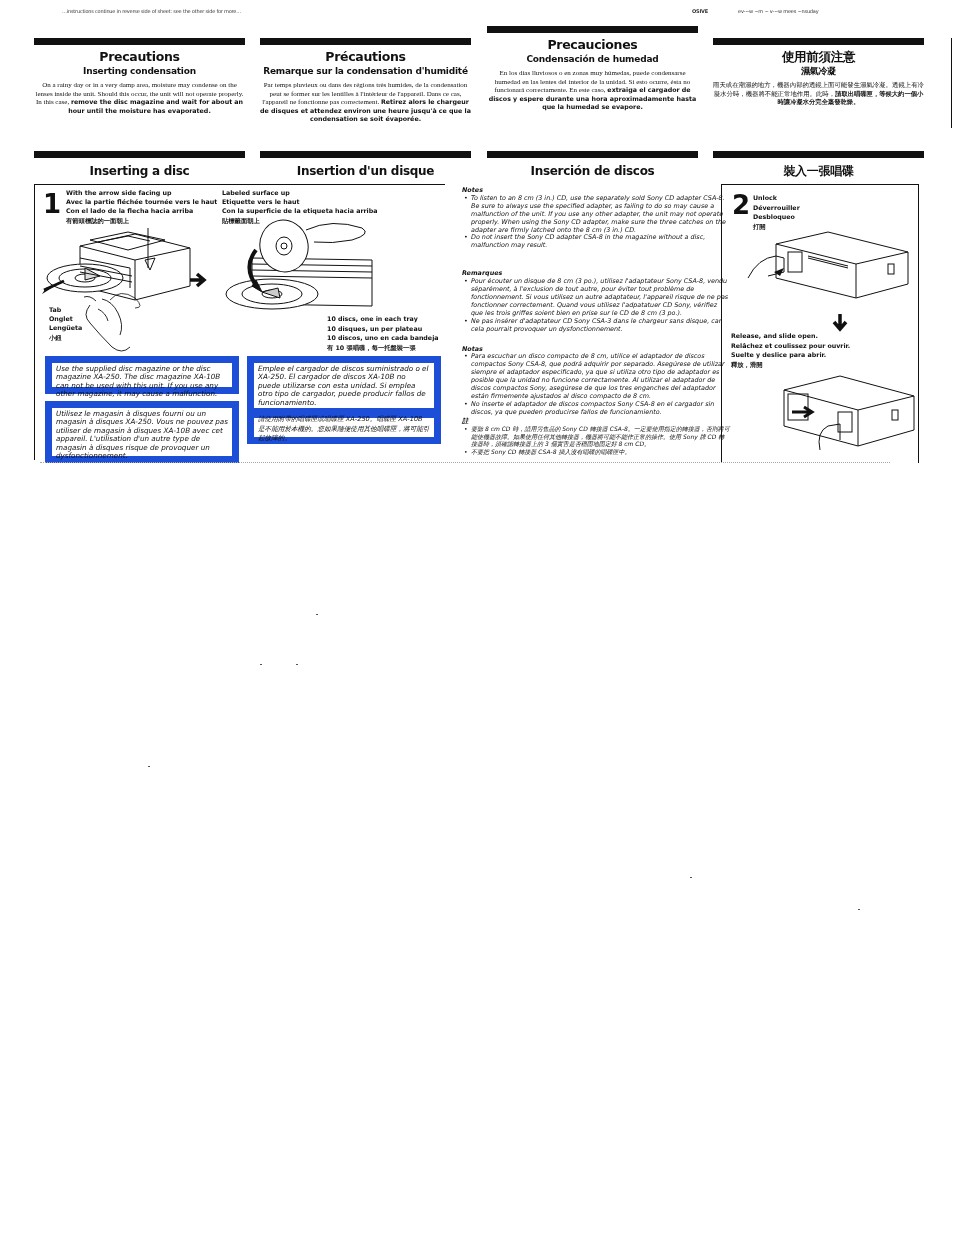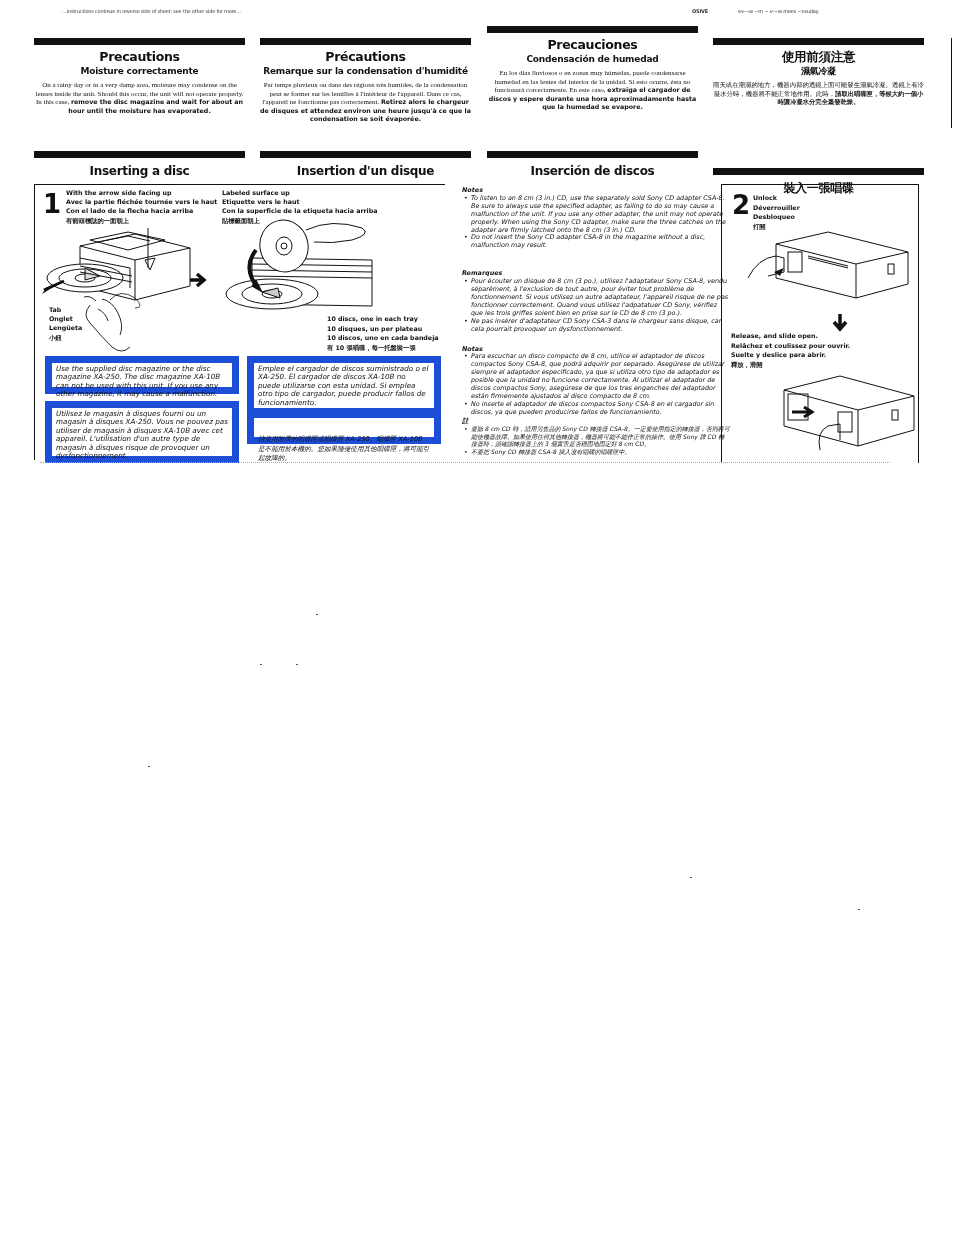--- a/index.html
+++ b/index.html
@@ -30,21 +30,21 @@
 </head>
 <body>
 
 <div class="abs topline" style="left:62px;">…instructions continue in reverse side of sheet: see the other side for more…</div>
 <div class="abs topline" style="left:692px;font-weight:bold;">OSIVE</div>
 <div class="abs topline" style="left:738px;">ev-~w ~m ~ v-~w mees ~nsuday</div>
 
 <div class="col" style="left:34px;top:38px;width:211px;">
   <div class="bar"></div>
   <div class="h1">Precautions</div>
-  <div class="h2">Moisture correctamente</div>
+  <div class="h2">Inserting condensation</div>
   <div class="body"><span>On a rainy day or in a very damp area, moisture may condense on the lenses inside the unit. Should this occur, the unit will not operate properly. In this case, </span><b>remove the disc magazine and wait for about an hour until the moisture has evaporated.</b></div>
 </div>
 <div class="col" style="left:260px;top:38px;width:211px;">
   <div class="bar"></div>
   <div class="h1">Précautions</div>
   <div class="h2">Remarque sur la condensation d'humidité</div>
   <div class="body"><span>Par temps pluvieux ou dans des régions très humides, de la condensation peut se former sur les lentilles à l'intérieur de l'appareil. Dans ce cas, l'appareil ne fonctionne pas correctement. </span><b>Retirez alors le chargeur de disques et attendez environ une heure jusqu'à ce que la condensation se soit évaporée.</b></div>
 </div>
 <div class="col" style="left:487px;top:26px;width:211px;">
   <div class="bar"></div>
@@ -65,21 +65,21 @@
   <div class="sech">Inserting a disc</div>
 </div>
 <div class="col" style="left:260px;top:151px;width:211px;">
   <div class="bar"></div>
   <div class="sech">Insertion d'un disque</div>
 </div>
 <div class="col" style="left:487px;top:151px;width:211px;">
   <div class="bar"></div>
   <div class="sech">Inserción de discos</div>
 </div>
-<div class="col" style="left:713px;top:151px;width:211px;margin-top:17px;">
+<div class="col" style="left:713px;top:151px;width:211px;">
   <div class="bar"></div>
   <div class="sech">裝入一張唱碟</div>
 </div>
 
 <div class="frame" style="left:34px;top:184px;width:410px;height:275px;border-bottom:none;border-right:none;"></div>
 <div class="stepnum" style="left:43px;top:191px;">1</div>
 <div class="steptxt" style="left:66px;top:188px;">
   <div>With the arrow side facing up</div>
   <div>Avec la partie fléchée tournée vers le haut</div>
   <div>Con el lado de la flecha hacia arriba</div>
@@ -149,21 +149,21 @@
 <div class="cap" style="left:327px;top:314px;line-height:9.6px;">
   <div>10 discs, one in each tray</div>
   <div>10 disques, un per plateau</div>
   <div>10 discos, uno en cada bandeja</div>
   <div>有 10 張唱碟，每一托盤裝一張</div>
 </div>
 
 <div class="ital-box" style="left:45px;top:356px;width:194px;height:38px;">Use the supplied disc magazine or the disc magazine XA-250. The disc magazine XA-10B can not be used with this unit. If you use any other magazine, it may cause a malfunction.</div>
 <div class="ital-box" style="left:247px;top:356px;width:194px;height:62px;">Emplee el cargador de discos suministrado o el XA-250. El cargador de discos XA-10B no puede utilizarse con esta unidad. Si emplea otro tipo de cargador, puede producir fallos de funcionamiento.</div>
 <div class="ital-box" style="left:45px;top:401px;width:194px;height:62px;">Utilisez le magasin à disques fourni ou un magasin à disques XA-250. Vous ne pouvez pas utiliser de magasin à disques XA-10B avec cet appareil. L'utilisation d'un autre type de magasin à disques risque de provoquer un dysfonctionnement.</div>
-<div class="ital-box" style="left:247px;top:408px;width:194px;height:36px;font-size:6.6px;line-height:9.5px;padding-top:20px;">請使用附帶的唱碟匣或唱碟匣 XA-250。唱碟匣 XA-10B 是不能用於本機的。您如果隨便使用其他唱碟匣，將可能引起故障的。</div>
+<div class="ital-box" style="left:247px;top:408px;width:194px;height:36px;font-size:6.6px;line-height:9.5px;padding-top:0;">請使用附帶的唱碟匣或唱碟匣 XA-250。唱碟匣 XA-10B 是不能用於本機的。您如果隨便使用其他唱碟匣，將可能引起故障的。</div>
 
 <div class="notes" style="left:462px;top:187px;width:268px;">
   <div>
     <div class="nh">Notes</div>
     <ul>
       <li>To listen to an 8 cm (3 in.) CD, use the separately sold Sony CD adapter CSA-8. Be sure to always use the specified adapter, as failing to do so may cause a malfunction of the unit. If you use any other adapter, the unit may not operate properly. When using the Sony CD adapter, make sure the three catches on the adapter are firmly latched onto the 8 cm (3 in.) CD.</li>
       <li>Do not insert the Sony CD adapter CSA-8 in the magazine without a disc, malfunction may result.</li>
     </ul>
   </div>
   <div style="margin-top:20px;">

